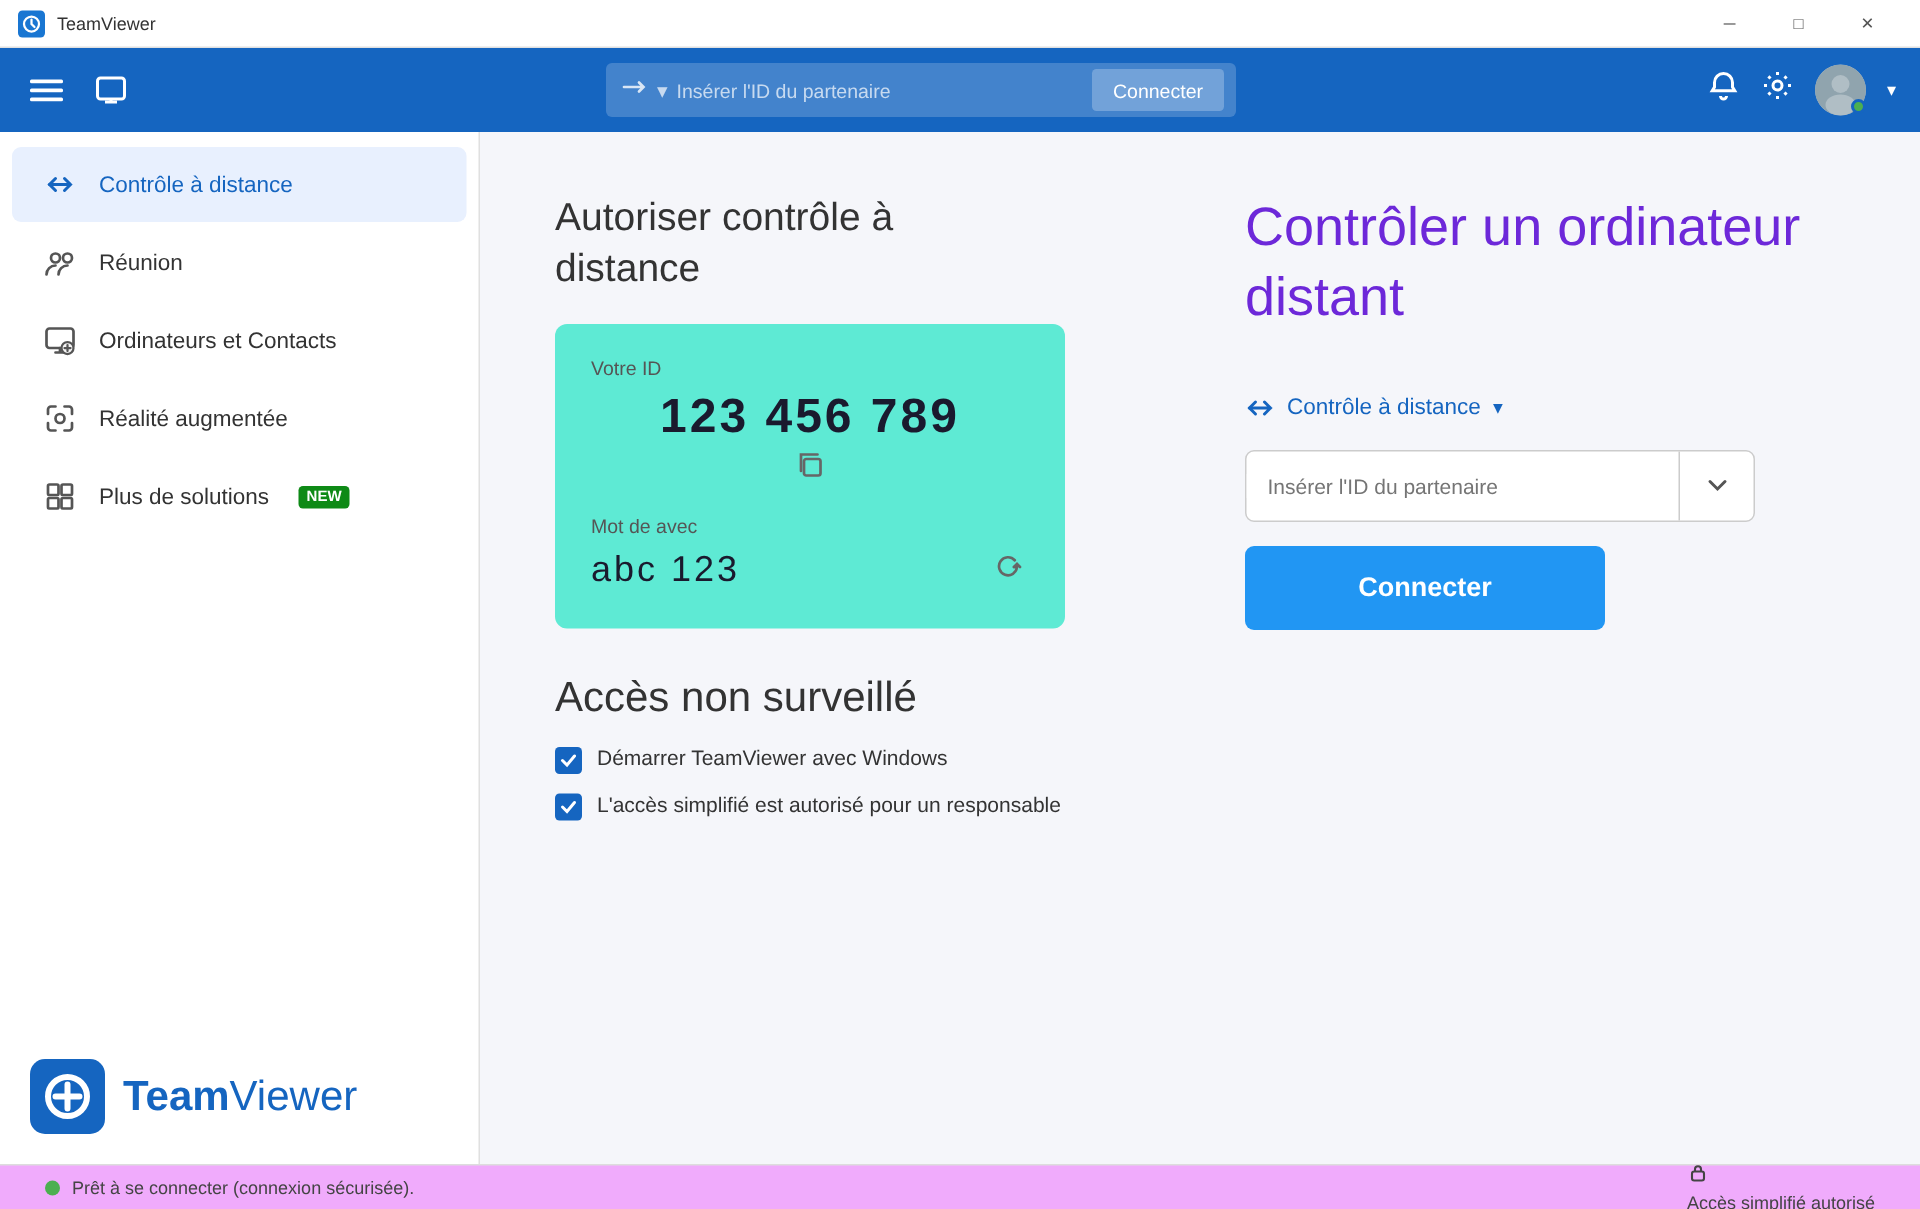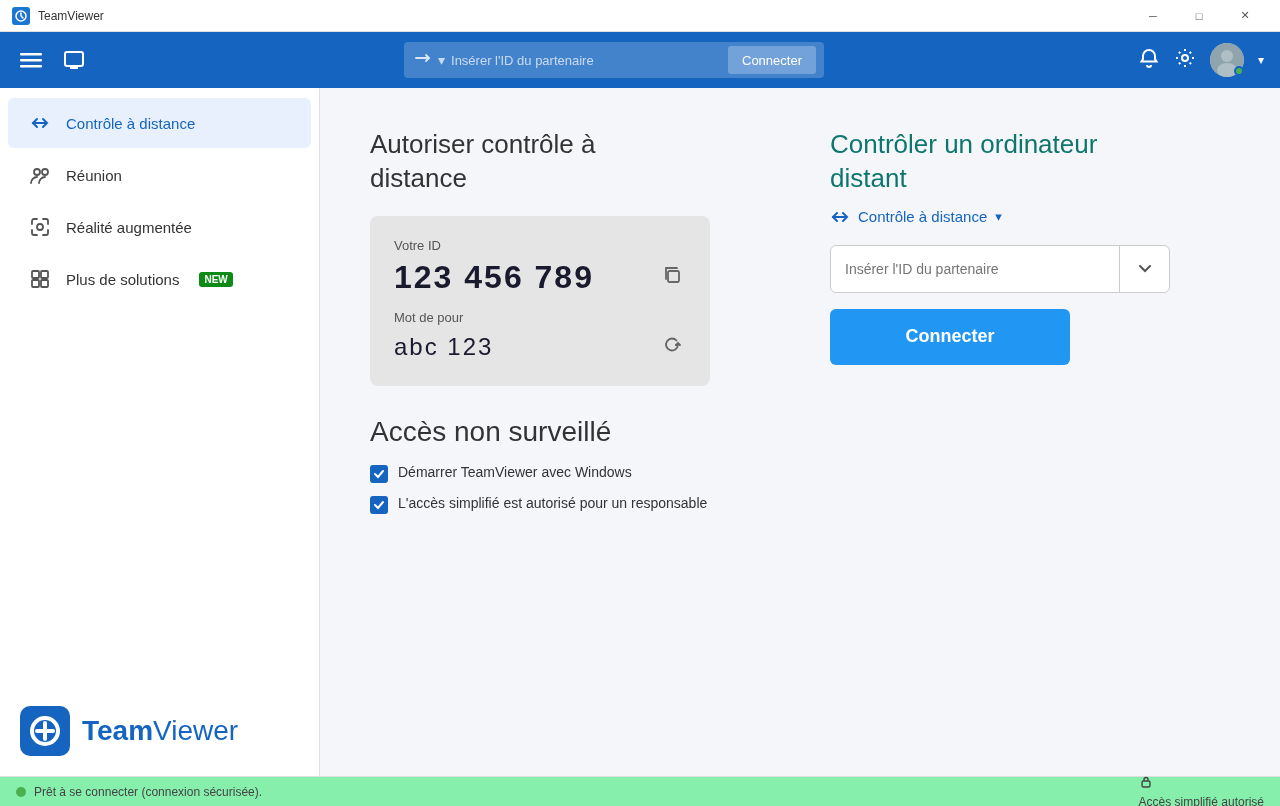--- a/index.html
+++ b/index.html
@@ -133,56 +133,56 @@
       overflow-y: auto;
       display: flex;
       gap: 60px;
     }
 
     
     .left-panel { flex: 1; }
     .section-title { font-size: 26px; font-weight: 300; color: #333; line-height: 1.3; margin-bottom: 20px; }
 
     .id-card {
-      background: #e5e5e5;
+      background: #5eead4;
       border-radius: 8px;
       padding: 22px 24px;
       margin-bottom: 30px;
       max-width: 340px;
     }
     .id-card-label { font-size: 13px; color: #555; margin-bottom: 6px; }
-    .id-card-value { font-size: 32px; font-weight: 700; color: #1a1a2e; letter-spacing: 2px; display: flex; align-items: center; justify-content: space-between; }
+    .id-card-value { font-size: 32px; font-weight: 700; color: #1a1a2e; letter-spacing: 2px; display: flex; align-items: center; justify-content: space-between; flex-direction: column; }
     .id-card-copy { cursor: pointer; color: #666; font-size: 18px; padding: 4px; }
     .id-card-password-label { font-size: 13px; color: #555; margin: 14px 0 6px; }
     .id-card-password { font-size: 24px; font-weight: 400; color: #1a1a2e; letter-spacing: 2px; display: flex; align-items: center; justify-content: space-between; }
     .id-card-refresh { cursor: pointer; color: #666; font-size: 18px; padding: 4px; }
 
     .unattended-title { font-size: 28px; font-weight: 300; color: #333; margin-bottom: 16px; }
     .checkbox-row { display: flex; align-items: flex-start; gap: 10px; margin-bottom: 12px; font-size: 14px; color: #333; }
     .checkbox-box { width: 18px; height: 18px; background: #1565c0; border-radius: 3px; display: flex; align-items: center; justify-content: center; flex-shrink: 0; margin-top: 1px; }
     .checkbox-box svg { width: 12px; height: 12px; }
 
     
     .right-panel { flex: 1; }
-    .right-section-title { font-size: 26px; font-weight: 300; color: #0f766e; line-height: 1.3; margin-bottom: 11px; }
+    .right-section-title { font-size: 36px; font-weight: 300; color: #6d28d9; line-height: 1.3; margin-bottom: 40px; }
     .remote-control-link { display: flex; align-items: center; gap: 8px; color: #1565c0; font-size: 15px; font-weight: 500; cursor: pointer; margin-bottom: 18px; }
     .partner-id-wrap { display: flex; align-items: center; border: 1px solid #ccc; border-radius: 6px; background: #fff; width: 340px; height: 48px; overflow: hidden; margin-bottom: 16px; }
     .partner-id-input { flex: 1; border: none; outline: none; padding: 0 14px; font-size: 14px; color: #999; }
     .partner-id-chevron { width: 50px; height: 48px; border-left: 1px solid #ccc; display: flex; align-items: center; justify-content: center; cursor: pointer; color: #555; font-size: 18px; }
     .connect-btn { background: #2196f3; color: #fff; border: none; border-radius: 6px; font-size: 18px; font-weight: 600; cursor: pointer; width: 240px; height: 56px; }
 
     
     .status-bar {
       height: 30px;
-      background: #86efac;
+      background: #f0abfc;
       border-top: 1px solid #ddd;
       display: flex;
       align-items: center;
       justify-content: space-between;
-      padding: 0 16px;
+      padding: 0 30px;
       font-size: 12px;
       color: #444;
       flex-shrink: 0;
     }
     .status-left { display: flex; align-items: center; gap: 8px; }
     .status-dot { width: 10px; height: 10px; background: #4caf50; border-radius: 50%; }
     .status-right { display: flex; align-items: flex-start; gap: 6px; flex-direction: column; }
   </style>
 </head>
 <body>
@@ -279,20 +279,31 @@
           <svg width="22" height="22" viewBox="0 0 22 22" fill="none">
               <circle cx="8" cy="8" r="3" stroke="#555" stroke-width="1.8"></circle>
               <circle cx="16" cy="8" r="3" stroke="#555" stroke-width="1.8"></circle>
               <path d="M2 19c0-3.3 2.7-6 6-6" stroke="#555" stroke-width="1.8" stroke-linecap="round"></path>
               <path d="M10 19c0-3.3 2.7-6 6-6" stroke="#555" stroke-width="1.8" stroke-linecap="round"></path>
             </svg>
         </span>
         <span class="nav-label">Réunion</span>
       </div>
 
+      <div class="nav-item">
+        <span class="nav-icon">
+          <svg width="22" height="22" viewBox="0 0 22 22" fill="none">
+              <rect x="2" y="3" width="18" height="13" rx="2" stroke="#555" stroke-width="1.8"></rect>
+              <path d="M8 19h6M11 16v3" stroke="#555" stroke-width="1.8" stroke-linecap="round"></path>
+              <circle cx="16" cy="16" r="4" fill="#f5f5f5" stroke="#555" stroke-width="1.5"></circle>
+              <path d="M14 16h4M16 14v4" stroke="#555" stroke-width="1.5" stroke-linecap="round"></path>
+            </svg>
+        </span>
+        <span class="nav-label">Ordinateurs et Contacts</span>
+      </div>
 
 
       <div class="nav-item">
         <span class="nav-icon">
           <svg width="22" height="22" viewBox="0 0 22 22" fill="none">
               <path d="M3 8V5a2 2 0 0 1 2-2h3M14 3h3a2 2 0 0 1 2 2v3M3 14v3a2 2 0 0 0 2 2h3M14 19h3a2 2 0 0 0 2-2v-3" stroke="#555" stroke-width="1.8" stroke-linecap="round"></path>
               <circle cx="11" cy="11" r="3" stroke="#555" stroke-width="1.8"></circle>
             </svg>
         </span>
         <span class="nav-label">Réalité augmentée</span>
@@ -334,21 +345,21 @@
         <div class="id-card-label">Votre ID</div>
         <div class="id-card-value">
           <span>123 456 789</span>
           <span class="id-card-copy">
             <svg width="20" height="20" viewBox="0 0 20 20" fill="none">
                 <rect x="6" y="6" width="11" height="11" rx="1.5" stroke="#666" stroke-width="1.8"></rect>
                 <path d="M4 14V3h11" stroke="#666" stroke-width="1.8" stroke-linecap="round"></path>
               </svg>
           </span>
         </div>
-        <div class="id-card-password-label">Mot de pour</div>
+        <div class="id-card-password-label">Mot de avec</div>
         <div class="id-card-password">
           <span>abc 123</span>
           <span class="id-card-refresh">
             <svg width="20" height="20" viewBox="0 0 20 20" fill="none">
                 <path d="M14.5 5.5A6 6 0 1 0 16 10h-2" stroke="#666" stroke-width="1.8" stroke-linecap="round"></path>
                 <path d="M14 10l2-2 2 2" stroke="#666" stroke-width="1.8" stroke-linecap="round"></path>
               </svg>
           </span>
         </div>
       </div>

